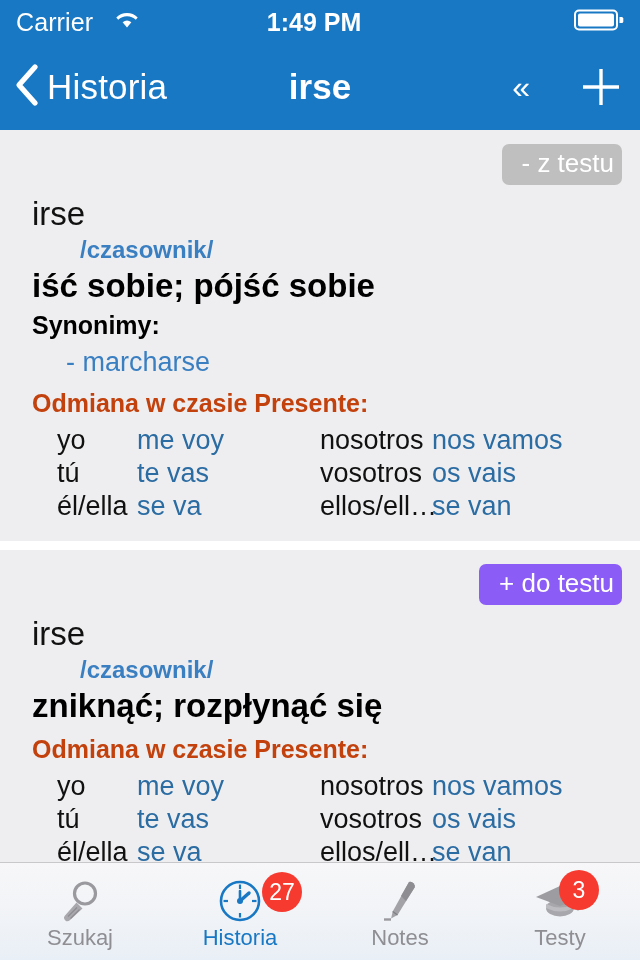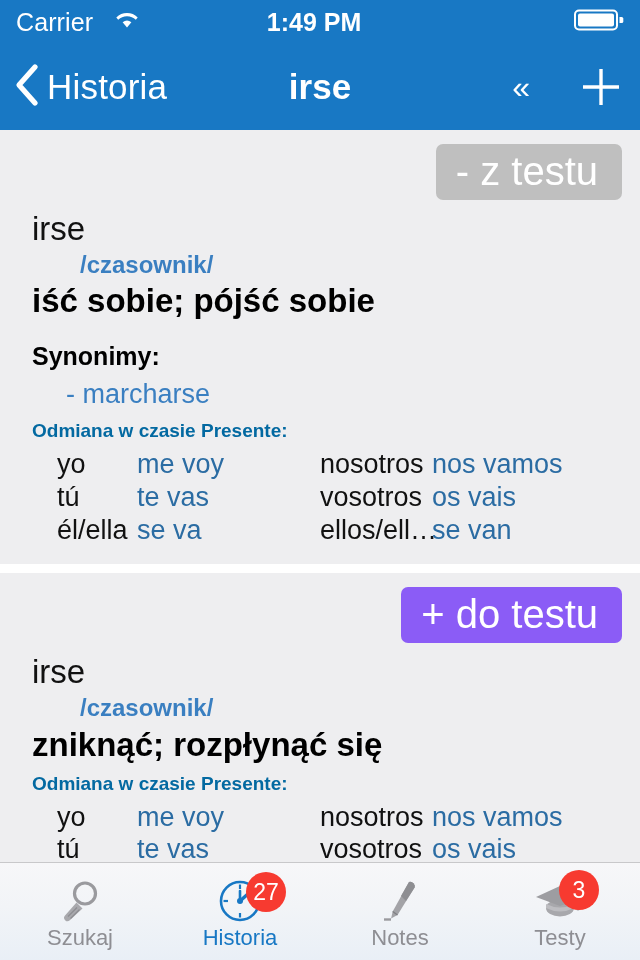--- a/index.html
+++ b/index.html
@@ -57,37 +57,37 @@
   .entry-card {
     background:#eeeef0;
     padding:14px 0 18px 0;
     position:relative;
   }
   .card-gap { height:9px; background:#ffffff; }
 
   .tag-row { display:flex; justify-content:flex-end; padding:0 18px 4px 18px; }
   .tag-btn {
     border:none; border-radius:7px;
-    color:#ffffff; font-size:40px;
+    color:#ffffff; font-size:26px;
     font-family:"Liberation Sans", sans-serif;
-    padding:6px 24px 8px 20px;
+    padding:6px 8px 8px 20px;
     cursor:pointer; line-height:1.05;
   }
   .tag-remove { background:#bfbfbf; }
   .tag-add { background:#8b5cf6; }
 
   .word-block { padding:6px 0 0 32px; }
   .word-term { font-size:33px; color:#111; line-height:1.18; }
   .word-pos  { font-size:24px; color:#3a7fc1; font-weight:bold; line-height:1.3; padding-left:4px;margin-left:44px; }
   .word-def  { font-size:33px; color:#000; font-weight:bold; line-height:1.22; margin-top:1px; }
 
-  .syn-head { font-size:25px; color:#000; font-weight:bold; line-height:1.3; margin-top:19px; }
+  .syn-head { font-size:25px; color:#000; font-weight:bold; line-height:1.3; margin-top:2px; }
   .syn-item { font-size:27px; color:#3a7fc1; line-height:1.3; padding-left:34px; margin-top:4px; }
 
-  .conj-head { font-size:19px; color:#0369a1; font-weight:bold; line-height:1.3; margin-top:7px; }
+  .conj-head { font-size:25px; color:#c2410c; font-weight:bold; line-height:1.3; margin-top:7px; }
   .conj-table { margin-top:4px; }
   .conj-row { display:flex; line-height:1.22; }
   .conj-cell { display:flex; }
   .col-a { width:288px; padding-left:25px; }
   .col-b { width:auto; }
   .pron { font-size:27px; color:#111; display:inline-block; }
   .pron-a { width:80px; }
   .pron-b { width:112px; }
   .conjv { font-size:27px; color:#2b6ca3; }
 
@@ -113,21 +113,21 @@
     background:#f73a30;
     color:#fff;
     font-size:23px;
     font-weight:500;
     border-radius:22px;
     min-width:40px; height:40px;
     display:flex; align-items:center; justify-content:center;
     padding:0 7px;
     line-height:1;
   }
-  .badge-hist { left:30px; top:-6px; }
+  .badge-hist { left:46px; top:-6px; }
   .badge-testy { left:26px; top:-8px; }
 </style>
 </head>
 <body>
 
 <div id="status-bar">
   <div id="status-left">
     <span id="carrier-label">Carrier</span>
     <span>
       <svg width="26" height="20" viewBox="0 0 26 20">

